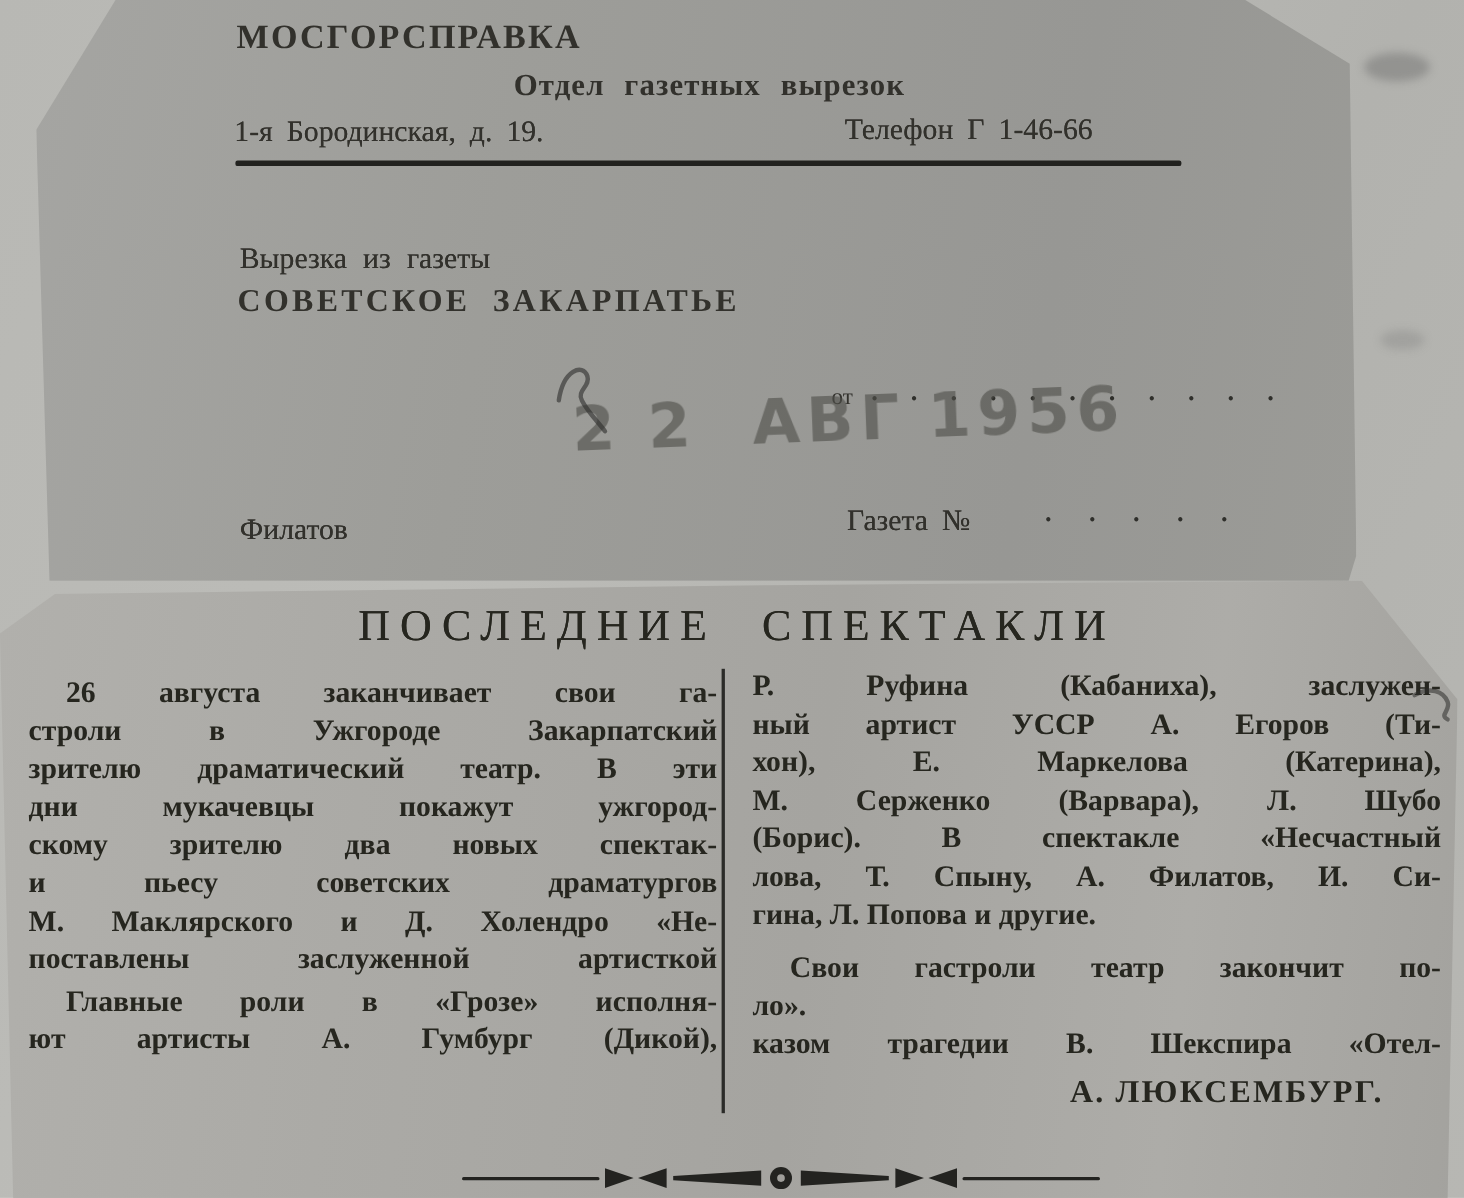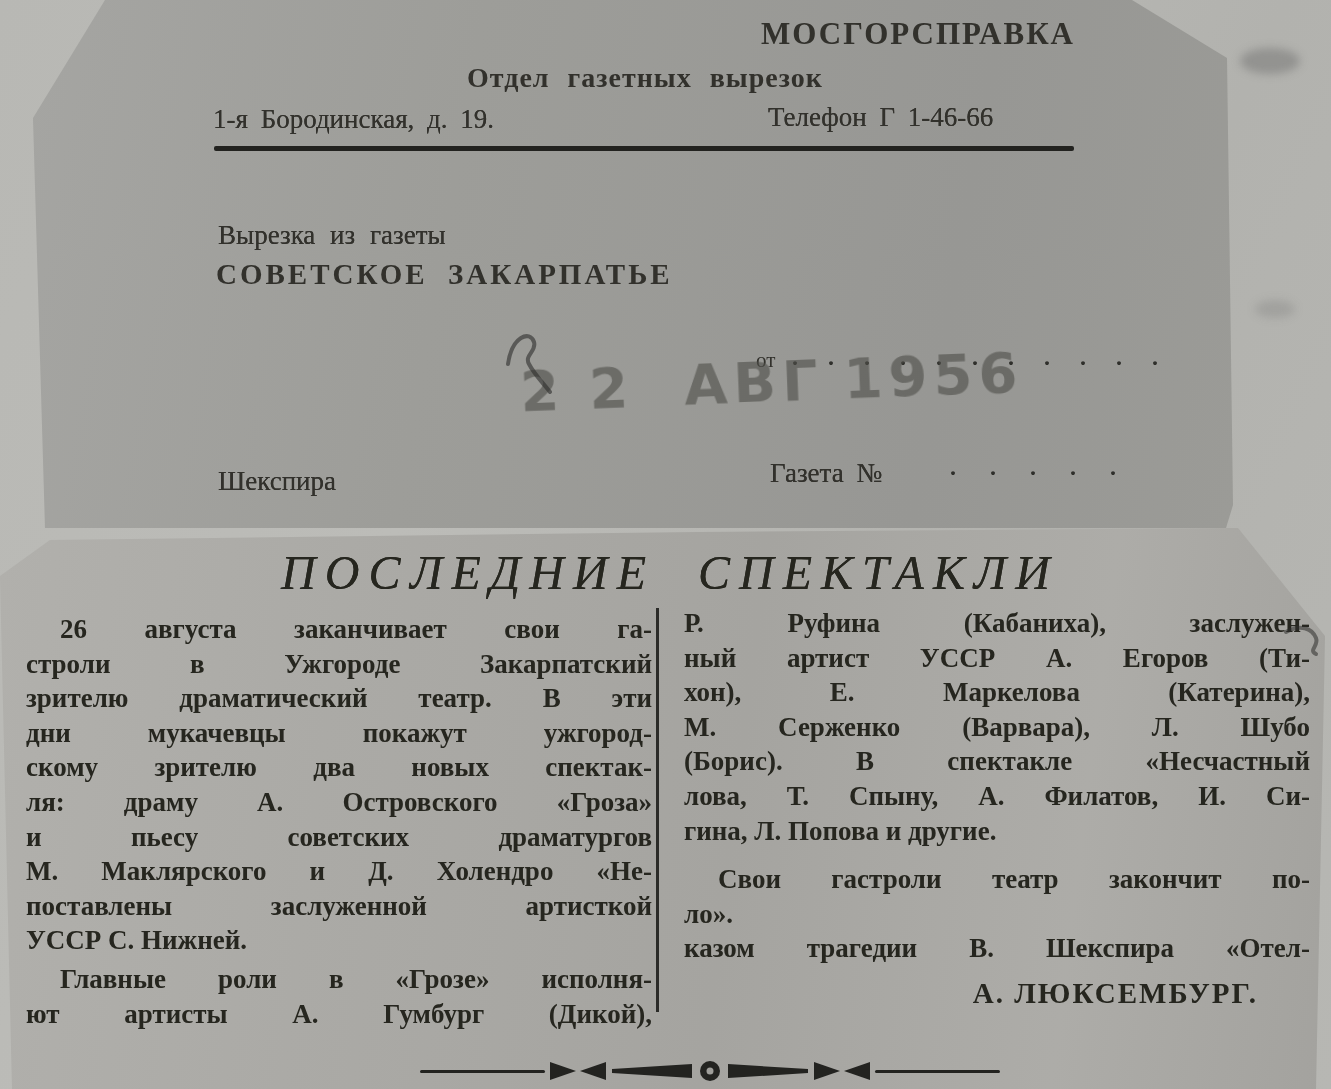--- a/index.html
+++ b/index.html
@@ -22,21 +22,21 @@
   .clip-paper{
     position:absolute;left:0;top:528px;width:1331px;height:561px;
     background:linear-gradient(97deg,#b1b0ac 0%, var(--clipping_paper,#abaaa6) 25%, #a5a4a0 55%, #adaca8 80%, #a3a29e 100%);
     clip-path:polygon(50px 12px, 700px 4px, 1238px 0, 1325px 108px, 1316px 561px, 12px 561px, 0 48px);
     filter:drop-shadow(0 -2px 3px rgba(50,50,48,.25));
     z-index:2;
   }
   .smudge{position:absolute;border-radius:50%;filter:blur(4px);z-index:3;}
   
   .slip-txt{position:absolute;z-index:4;color:var(--slip_ink,#32312c);}
-  .org{left:215px;top:16px;width:860px;text-align:right;font-size:31px;font-weight:bold;letter-spacing:2px;}
+  .org{left:215px;top:16px;width:860px;text-align:left;font-size:31px;font-weight:bold;letter-spacing:2px;}
   .dept{left:215px;top:62px;width:860px;text-align:center;font-size:28px;font-weight:bold;word-spacing:10px;letter-spacing:1px;}
   .addr{left:213px;top:104px;font-size:27px;word-spacing:6px;text-shadow:0 0 .5px currentColor;}
   .phone{left:755px;top:102px;font-size:27px;word-spacing:6px;text-shadow:0 0 .5px currentColor;margin-left:13px;}
   .head-rule{position:absolute;left:214px;top:146px;width:860px;height:5px;background:#22221f;z-index:4;border-radius:2px;}
   .cutlabel{left:218px;top:220px;font-size:27px;word-spacing:8px;text-shadow:0 0 .5px currentColor;}
   .paper-name{left:216px;top:258px;font-size:29px;font-weight:bold;letter-spacing:3px;word-spacing:10px;}
   .ot{left:756px;top:348px;font-size:21px;font-weight:normal;}
   .ot-dots{left:792px;top:344px;font-size:24px;font-weight:bold;letter-spacing:12px;color:#2f2f2b;}
   .stamp{
     left:520px;top:352px;width:500px;z-index:5;
@@ -48,23 +48,22 @@
   }
   .stamp .d{letter-spacing:30px;margin-right:26px;}
   .stamp .m{margin-right:20px;}
   .city{left:218px;top:466px;font-size:27px;word-spacing:4px;text-shadow:0 0 .5px currentColor;}
   .gazeta{left:770px;top:458px;font-size:27px;word-spacing:6px;text-shadow:0 0 .5px currentColor;}
   .gazeta-dots{left:950px;top:454px;font-size:24px;font-weight:bold;letter-spacing:14px;color:#2f2f2b;}
   
   .art{position:absolute;z-index:4;color:var(--ink,#26261f);}
   .title{
     left:40px;top:545px;width:1260px;text-align:center;
-    font-size:48px;letter-spacing:9px;word-spacing:22px;
+    font-size:40px;letter-spacing:9px;word-spacing:22px;
     text-shadow:0 0 .6px currentColor;
-    font-style:italic;
   }
   .col{font-size:27px;line-height:34.6px;font-weight:bold;}
   .col p{margin:0;}
   .col .p2{margin-top:4px;}
   .rcol .p2{margin-top:14px;line-height:42px;}
   .line{text-align:justify;text-align-last:justify;}
   .line.end{text-align-last:left;}
   .line.ind{text-indent:34px;}
   .lcol{left:26px;top:612px;width:626px;}
   .rcol{left:684px;top:606px;width:626px;}
@@ -94,40 +93,38 @@
 
   <div class="slip-txt ot">от</div>
   <div class="slip-txt ot-dots">. . . . . . . . . . .</div>
 
   <div class="slip-txt stamp"><span class="d">22</span><span class="m">АВГ</span><span>1956</span></div>
 
   <svg class="ink" style="left:500px;top:328px;" width="70" height="70" viewBox="0 0 70 70">
     <path d="M8,36 C12,8 30,2 34,14 C37,23 24,27 29,36 C34,46 44,56 50,64" fill="none" stroke="rgba(45,45,43,.6)" stroke-width="4" stroke-linecap="round"></path>
   </svg>
 
-  <div class="slip-txt city">Шекспира</div>
+  <div class="slip-txt city">Филатов</div>
   <div class="slip-txt gazeta">Газета №</div>
   <div class="slip-txt gazeta-dots">. . . . .</div>
 
   <div class="art title">ПОСЛЕДНИЕ СПЕКТАКЛИ</div>
   <div class="col-rule"></div>
 
   <div class="art col lcol">
     <p>
       </p>
       <div class="line ind">26 августа заканчивает свои га-</div>
       <div class="line">строли в Ужгороде Закарпатский</div>
       <div class="line">зрителю драматический театр. В эти</div>
       <div class="line">дни мукачевцы покажут ужгород-</div>
       <div class="line">скому зрителю два новых спектак-</div>
-      <div class="line">ля: драму А. Островского «Гроза»</div>
       <div class="line">и пьесу советских драматургов</div>
       <div class="line">М. Маклярского и Д. Холендро «Не-</div>
       <div class="line">поставлены заслуженной артисткой</div>
-      <div class="line end">УССР С. Нижней.</div>
     <p></p>
     <p class="p2">
       </p>
       <div class="line ind">Главные роли в «Грозе» исполня-</div>
       <div class="line">ют артисты А. Гумбург (Дикой),</div>
     <p></p>
   </div>
 
   <div class="art col rcol">
     <p>

